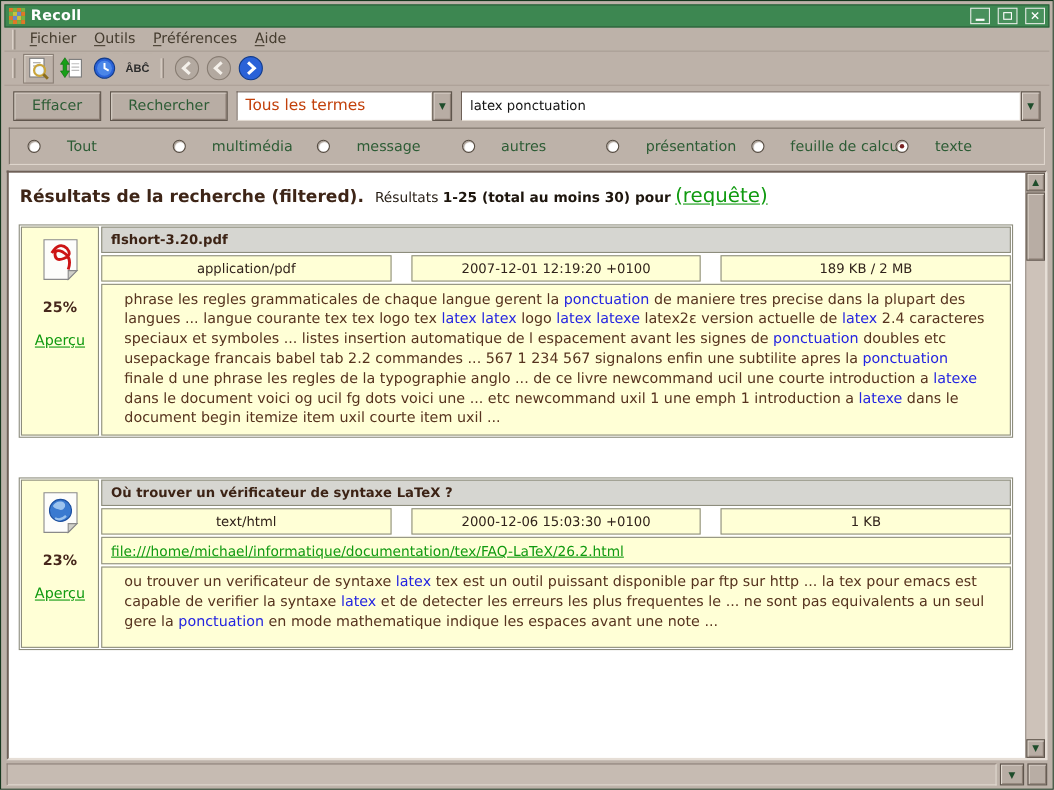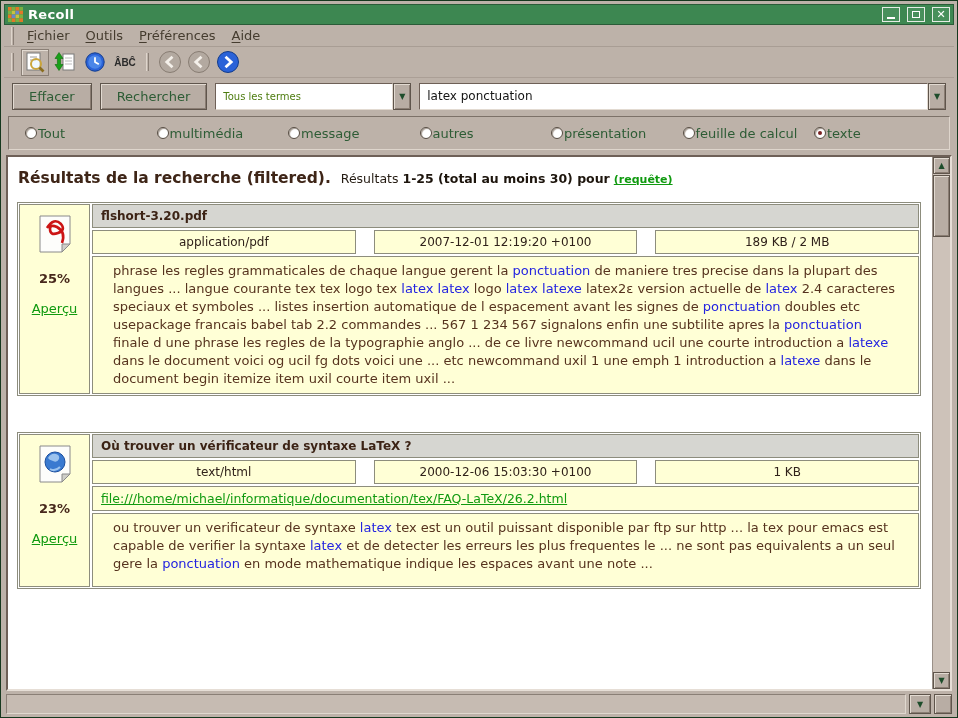--- a/index.html
+++ b/index.html
@@ -31,42 +31,42 @@
   .navbtn{width:27px;height:27px;display:flex;align-items:center;justify-content:center;background:transparent;border:none}
 
   
   .btn3d{background:#b8ada4;border:1px solid #5f554c;box-shadow:inset 1px 1px 0 #e2dad1, inset -1px -1px 0 #8a7d73}
 
   
   .searchrow{height:36px;display:flex;align-items:center;gap:8px;padding:0 8px;flex:0 0 auto}
   .pushbtn{font-family:"DejaVu Sans",sans-serif;height:27px;padding:0 16px;font-size:13px;color:#2d5c35;cursor:default}
   .combo{height:27px;display:flex;align-items:stretch}
   .combo-field{display:flex;align-items:center;background:#fff;border:1px solid;border-color:#6e6057 #e2dad1 #e2dad1 #6e6057}
-  .combo-text{padding:0 7px;font-size:10px;color:#4d7c0f;white-space:nowrap}
+  .combo-text{padding:0 7px;font-size:14px;color:#c2410c;white-space:nowrap}
   .combo-btn{width:18px;display:flex;align-items:center;justify-content:center;font-size:8px;color:#1e4d2b}
   .mode{width:196px}
   .query{flex:1}
   .query input{flex:1;border:none;outline:none;background:transparent;font-family:"DejaVu Sans",sans-serif;font-size:12px;color:#141414;padding:0 7px}
 
   
   .filterbar{height:34px;margin:2px 4px 5px;border:1px solid;border-color:#7c7168 #ded5cc #ded5cc #7c7168;display:flex;align-items:center;padding:0 16px;flex:0 0 auto}
-  .fitem{display:flex;align-items:center;gap:1px;width:131.5px;font-size:13px;color:#2d5c35;white-space:nowrap}
+  .fitem{display:flex;align-items:center;gap:24px;width:131.5px;font-size:13px;color:#2d5c35;white-space:nowrap}
   .fitem:last-child{width:auto}
   .radio{width:12px;height:12px;border-radius:50%;background:#fff;border:1px solid #564c42;box-shadow:inset 1px 1px 1px #a89d93;position:relative;flex:0 0 auto}
   .radio.on::after{content:"";position:absolute;inset:3px;border-radius:50%;background:#7a2222}
 
   
   .results-frame{flex:1;display:flex;margin:0 2px;border:2px solid;border-color:#6e6057 #e6ded6 #e6ded6 #6e6057;background:#fff;min-height:0}
   .results-content{flex:1;padding:9px 10px 0 8px;overflow:hidden;min-width:0}
   .res-headline{margin:2px 2px 0;white-space:nowrap}
   .res-heading{font-size:15.5px;font-weight:bold;color:#3e2517}
   .res-summary{font-size:12.5px;color:#241b12;margin-left:10px}
   .res-summary b{color:#1d150d}
   a.green{color:#109a10;text-decoration:underline;cursor:pointer}
-  .res-link{font-size:11px;font-weight:bold}
+  .res-link{font-size:18px;font-weight:normal}
 
   .entry{display:flex;gap:2px;border:1px solid #8d8d7d;padding:1px;margin:0 1px;background:#fff}
   .entry.first{margin-top:15px}
   .entry.second{margin-top:36px}
   .side{width:71px;flex:0 0 auto;background:#ffffd6;border:1px solid #8d8d7d;display:flex;flex-direction:column;align-items:center;padding-top:9px}
   .side .pct{font-weight:bold;color:#47281c;font-size:13px;margin-top:17px}
   .side a{font-size:13px;margin-top:15px}
   .emain{flex:1;display:flex;flex-direction:column;gap:2px;min-width:0}
   .cell{border:1px solid #8d8d7d}
   .etitle{background:#d6d6d1;padding:4px 8px;font-size:12px;font-weight:bold;color:#3c2315}

